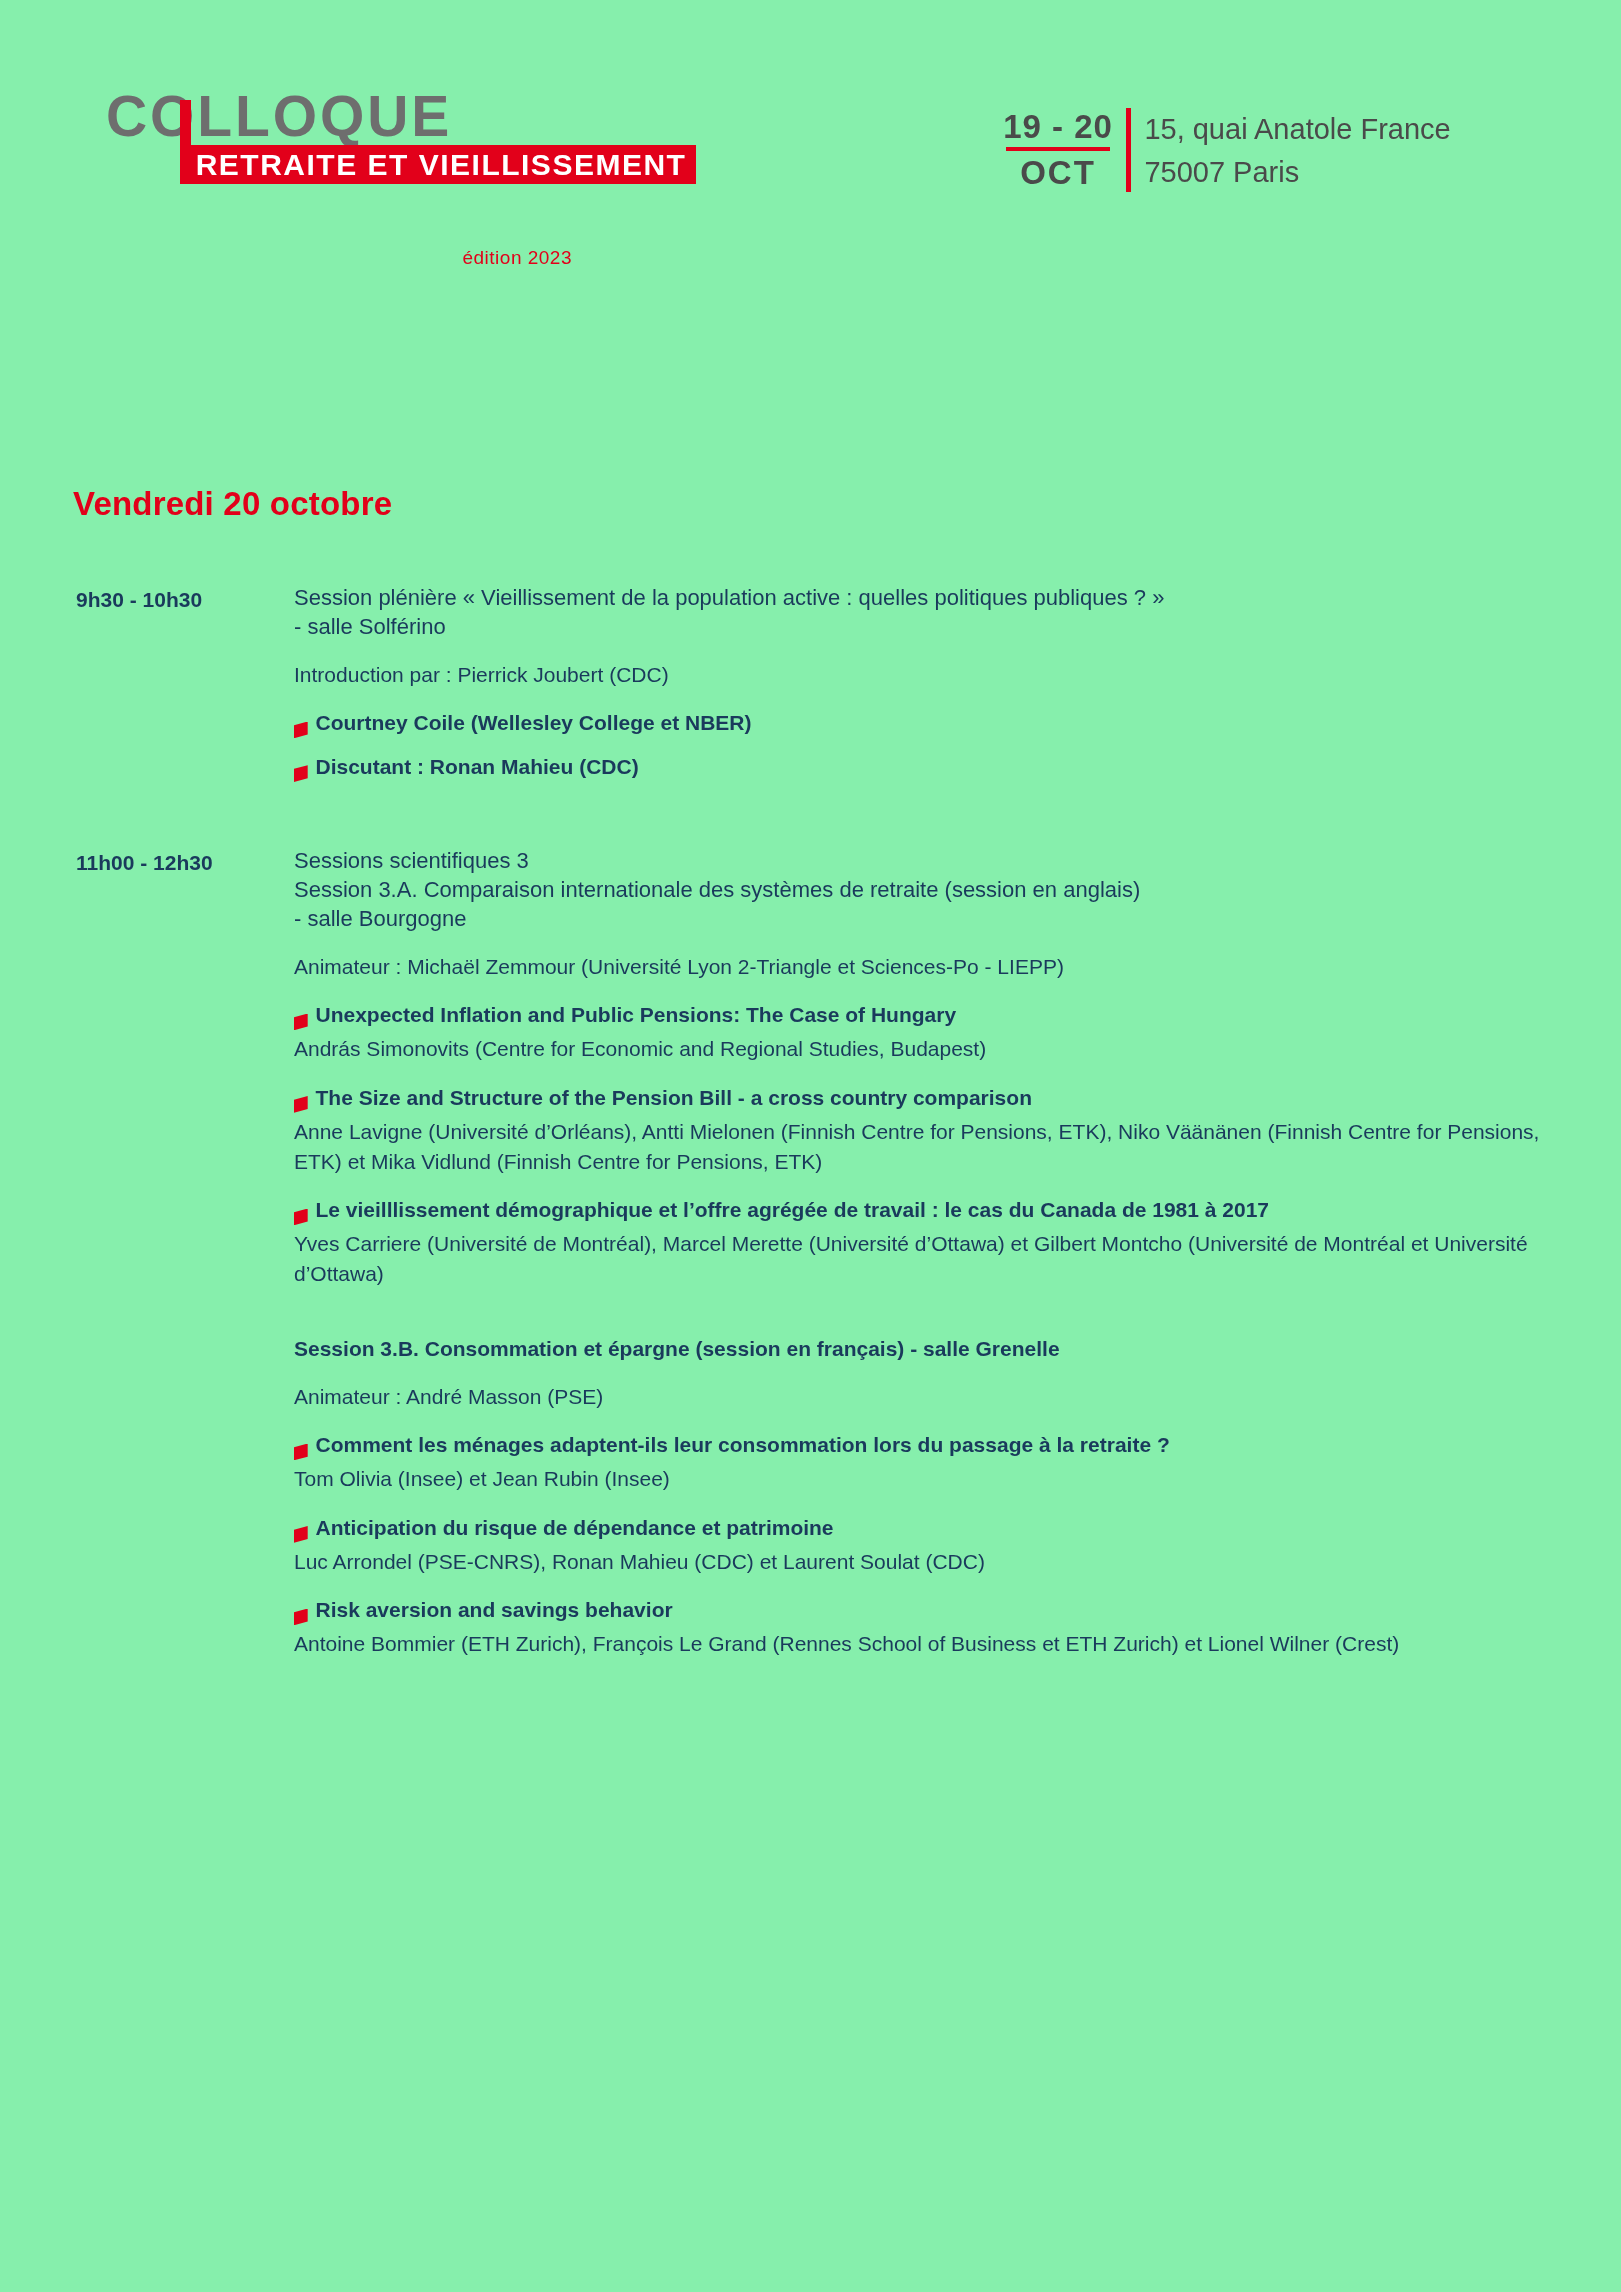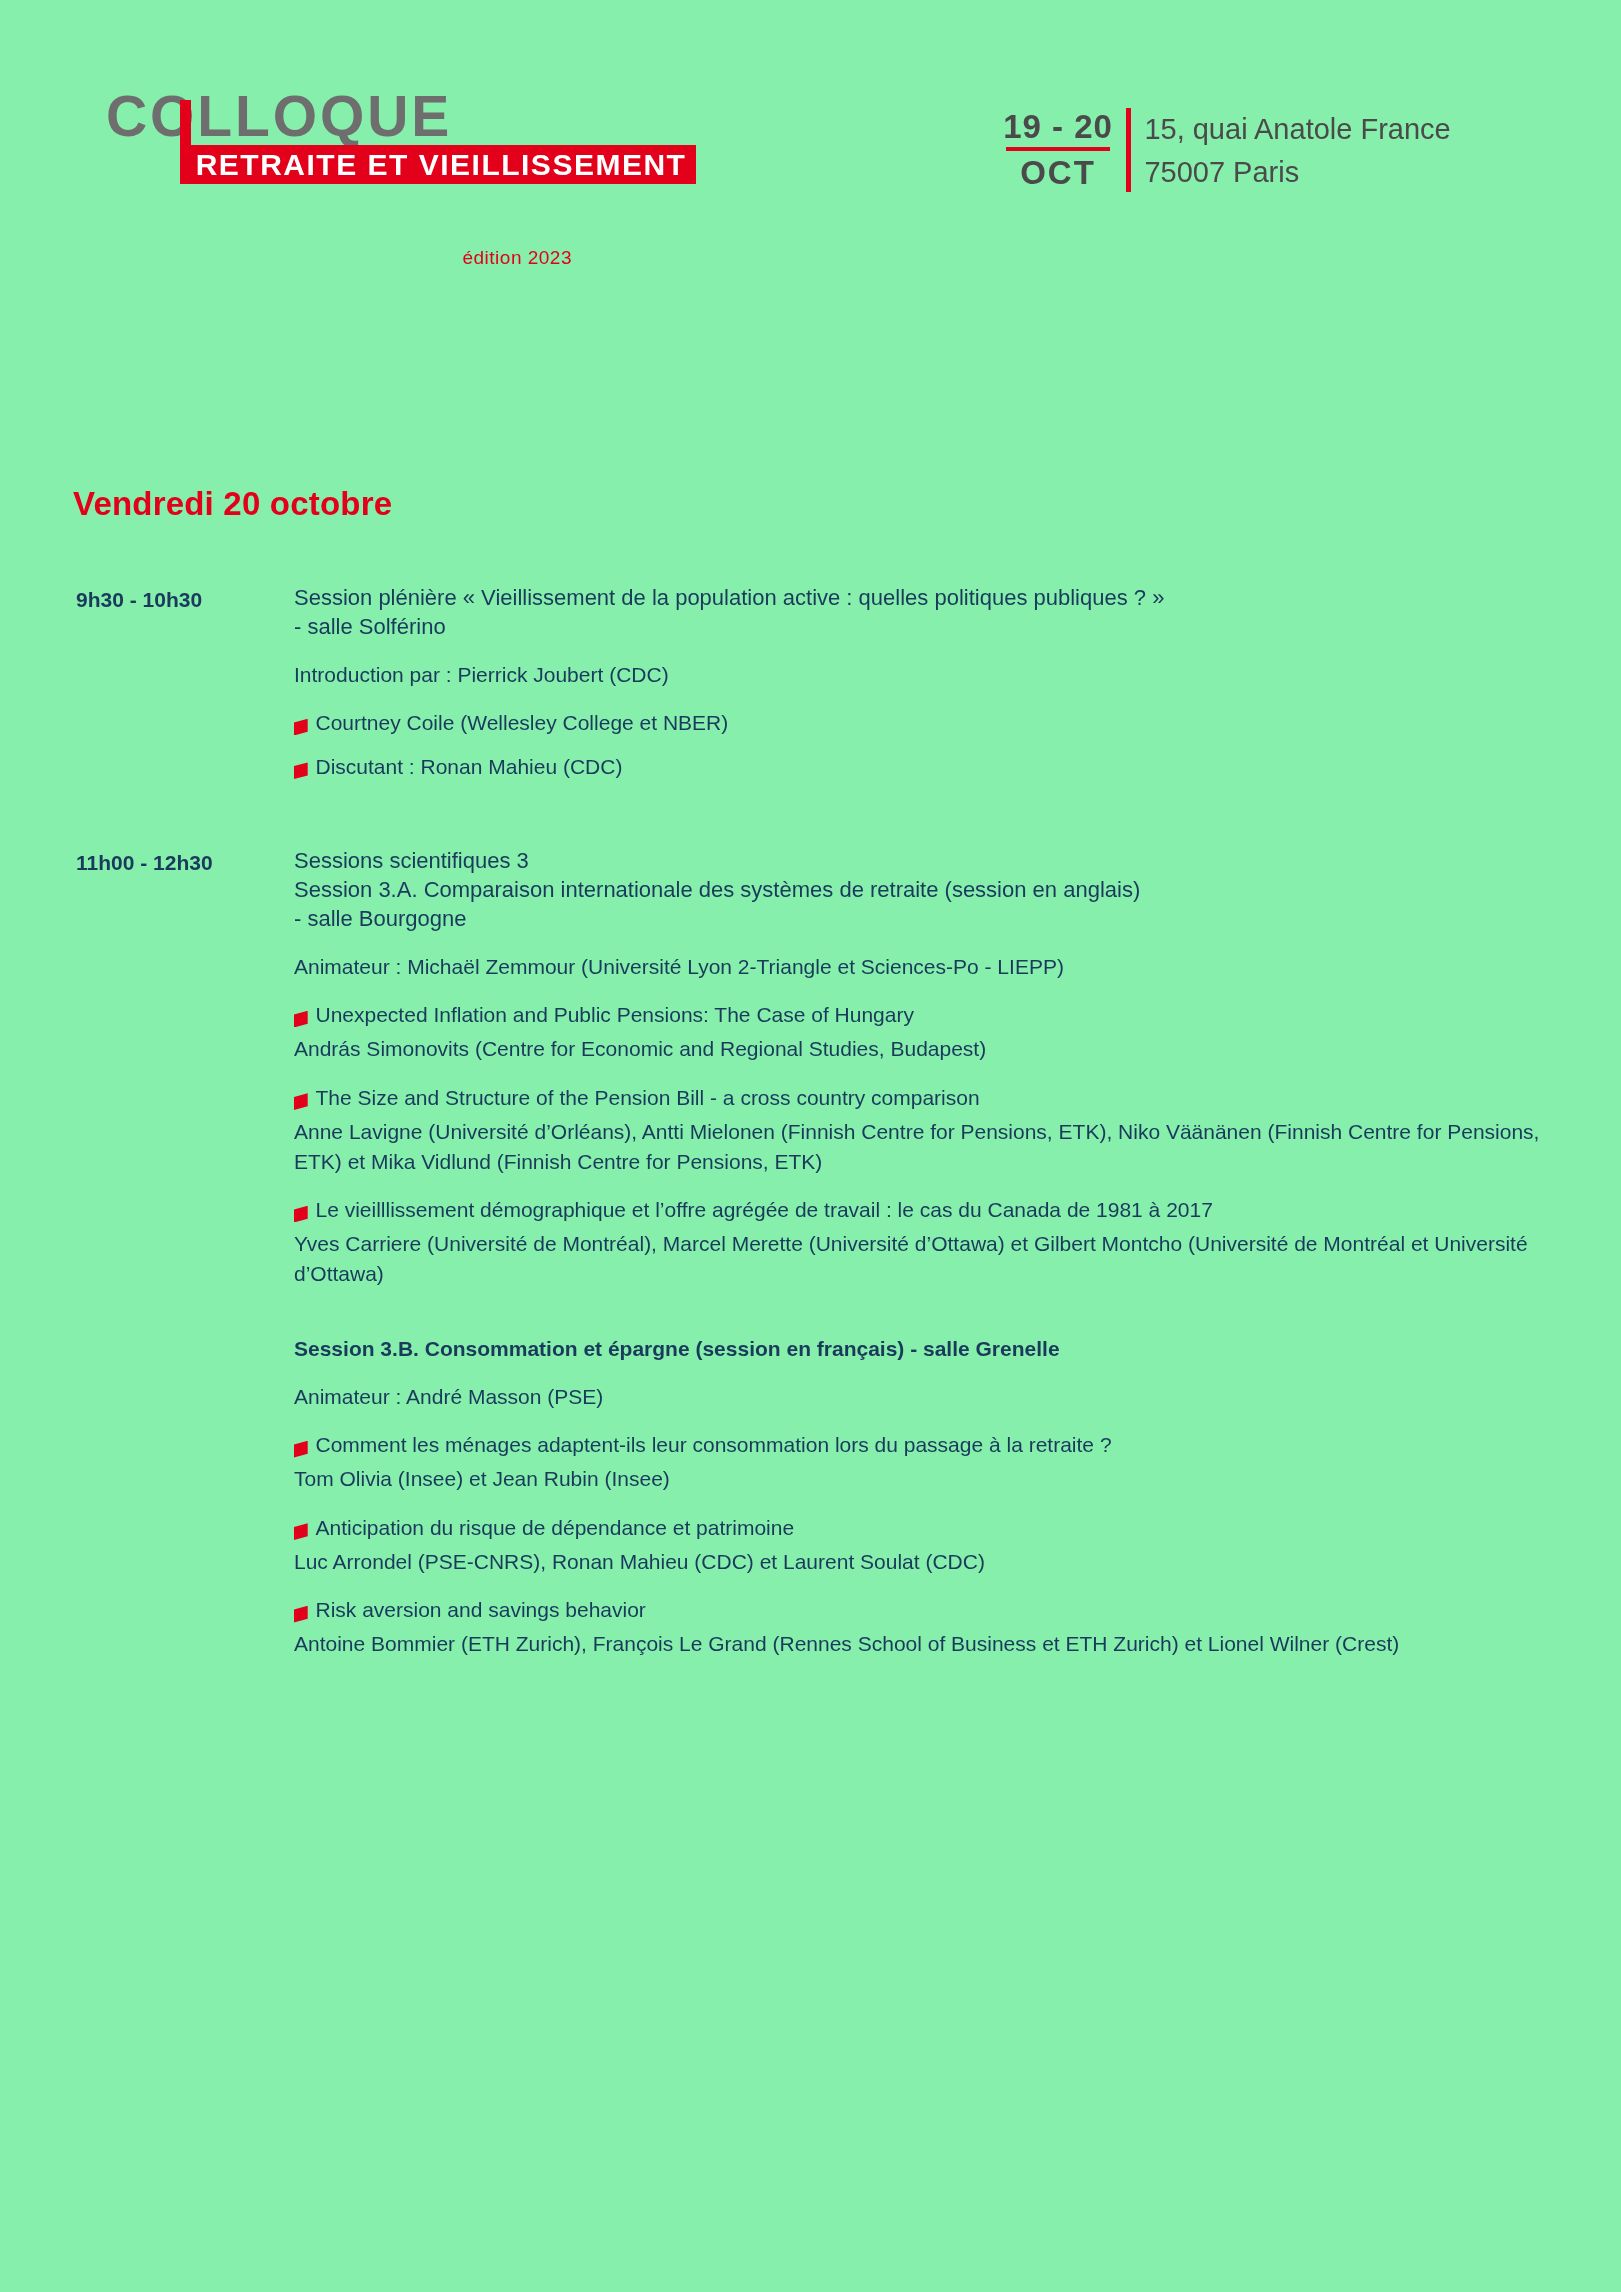--- a/index.html
+++ b/index.html
@@ -182,25 +182,26 @@
   .plain {
     font-size: 21px;
     line-height: 30px;
     margin-top: 18.6px;
     color: #1a3a5c;
   }
   .plain.tight { margin-top: 3.9px; }
 
   .bullet-line {
     display: flex;
-    align-items: center;
+    align-items: flex-end;
     margin-top: 18.6px;
     font-size: 21px;
     line-height: 30px;
     color: #1a3a5c;
+    font-weight: bold;
   }
   .bullet-line.tight { margin-top: 13.7px; }
   .bullet-mark {
     flex: 0 0 auto;
     width: 13.7px;
     height: 16.7px;
     margin-top: 7.8px;
     margin-right: 7.8px;
     background: #e2001a;
     clip-path: polygon(0% 22%, 100% 0%, 100% 78%, 0% 100%);

